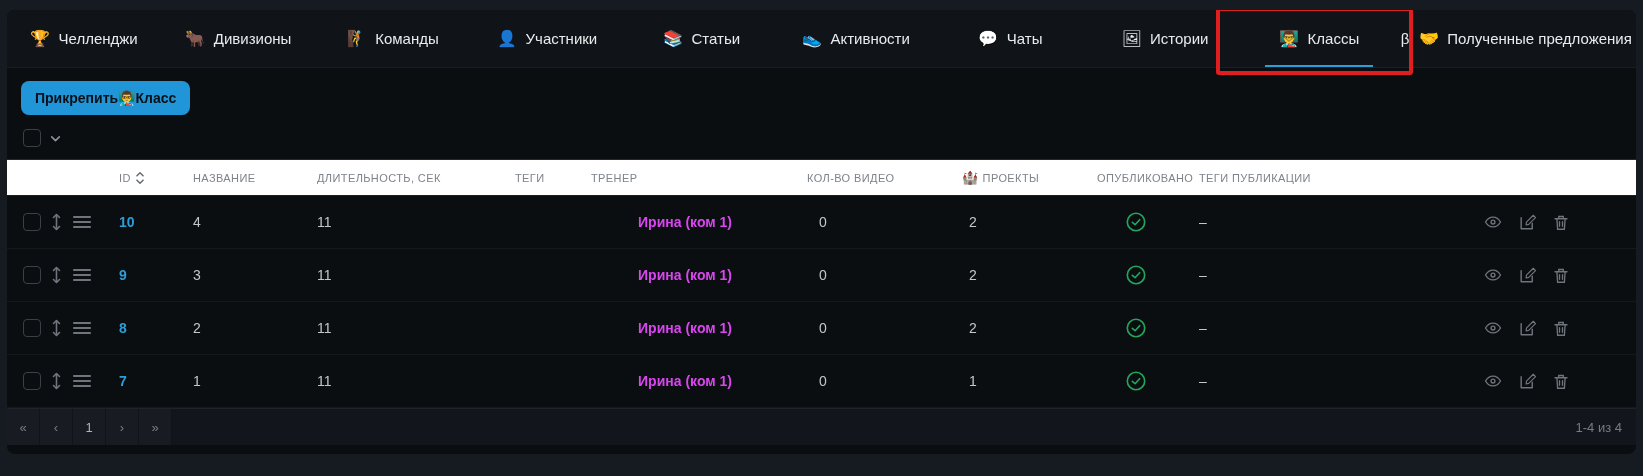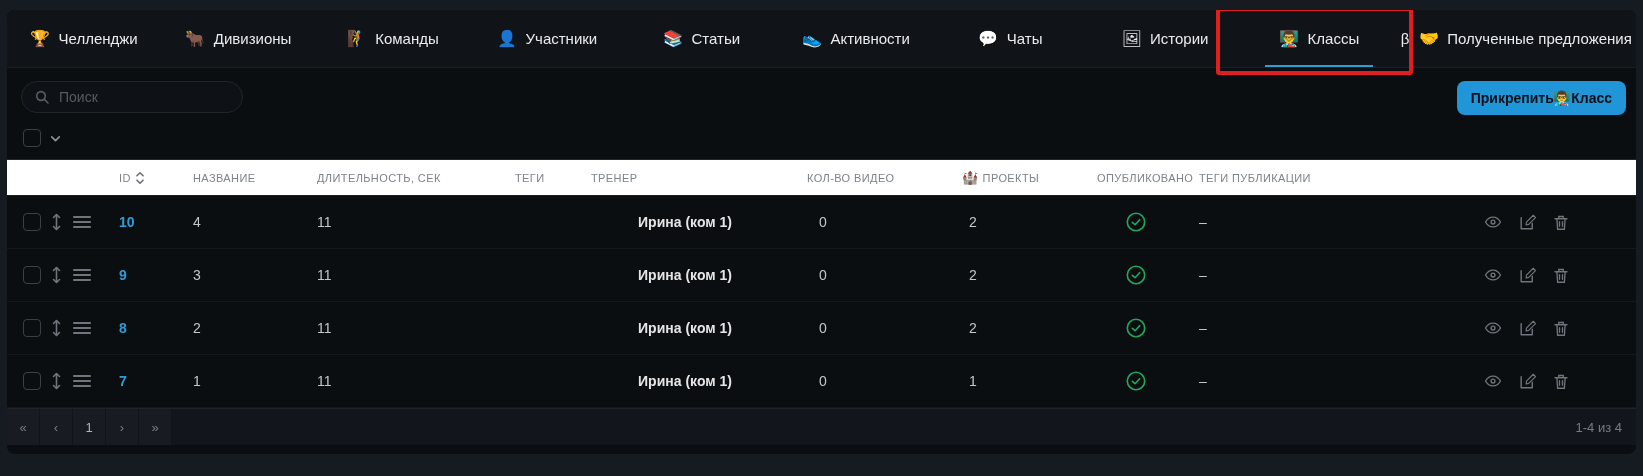--- a/index.html
+++ b/index.html
@@ -71,21 +71,21 @@
   .th { display:flex; align-items:center; gap:4px; padding-left:12px; }
   .th.no-pad { padding-left:0; }
   .th-name { padding-left:16px; }
   .th-trainer { padding-left:14px; }
   .th-videos { padding-left:14px; }
   .trow { height:53px; border-bottom:1px solid #15181d; background:#0b0e11; }
   .cell { padding-left:12px; font-size:14px; color:#c2c7cc; }
   .cell-name { padding-left:16px; }
   .controls { display:flex; align-items:center; gap:9px; }
   .row-id { color:#2b9fd9; font-weight:bold; font-size:14px; cursor:pointer; }
-  .trainer-link { color:#e5e5e5; font-weight:bold; font-size:14px; cursor:pointer; text-align:center; padding-left:0; }
+  .trainer-link { color:#d946ef; font-weight:bold; font-size:14px; cursor:pointer; text-align:center; padding-left:0; }
   .icon-btn { background:none; border:none; cursor:pointer; color:#6f757c; display:flex; align-items:center; padding:0; }
   .actions { display:flex; justify-content:flex-end; gap:15px; padding-right:66px; }
   .pub-cell { display:flex; justify-content:center; }
   
   .pagination-bar {
     height:37px; background:#12161c; border-top:1px solid #1f242b;
     display:flex; align-items:center; justify-content:space-between;
     padding-right:14px;
   }
   .pager { display:flex; align-self:stretch; }
@@ -141,27 +141,20 @@
       <span class="annotation-box"></span>
     </div>
     <div class="tab wide">
       <span class="tab-beta">β</span>
       <span class="tab-icon">🤝</span>
       <span>Полученные предложения</span>
     </div>
   </div>
 
   <div class="toolbar">
-    <div class="search-box">
-      <svg width="16" height="16" viewBox="0 0 24 24" fill="none" stroke="#565c63" stroke-width="2.4" stroke-linecap="round">
-        <circle cx="10.5" cy="10.5" r="6.5"></circle>
-          <line x1="15.5" y1="15.5" x2="21" y2="21"></line>
-      </svg>
-      <input class="search-input" type="text" placeholder="Поиск" style="">
-    </div>
     <button class="attach-btn">
       <span>Прикрепить</span>
       <span>👨‍🏫</span>
       <span>Класс</span>
     </button>
   </div>
 
   <div class="select-row">
     <span class="checkbox"></span>
     <svg width="13" height="13" viewBox="0 0 24 24" fill="none" stroke="#8b9197" stroke-width="3" stroke-linecap="round" stroke-linejoin="round" style="cursor:pointer;">

